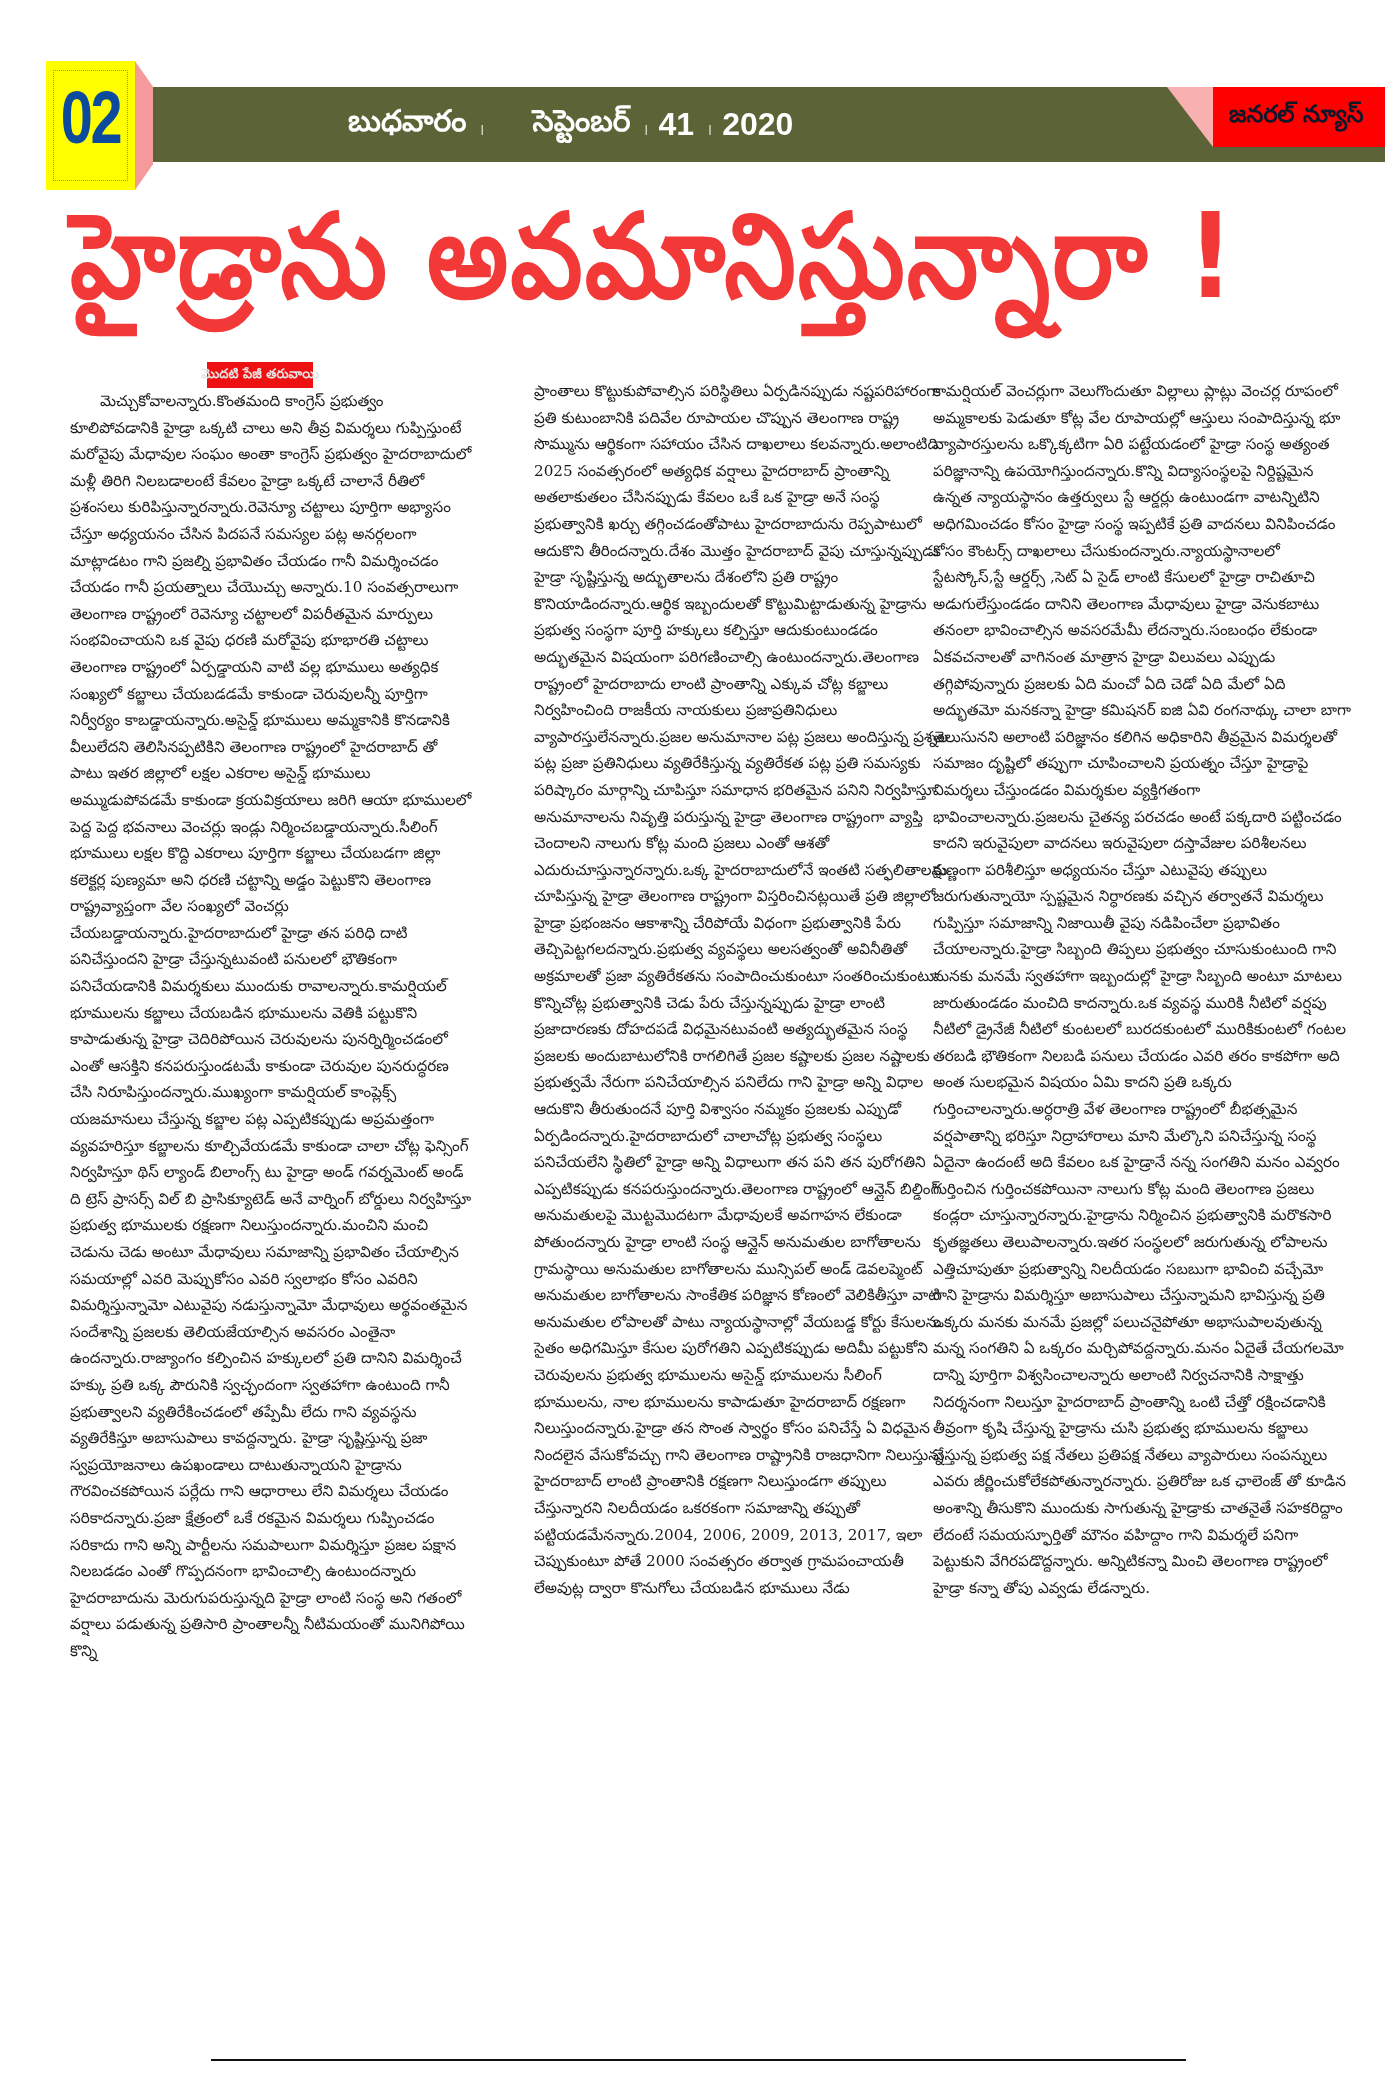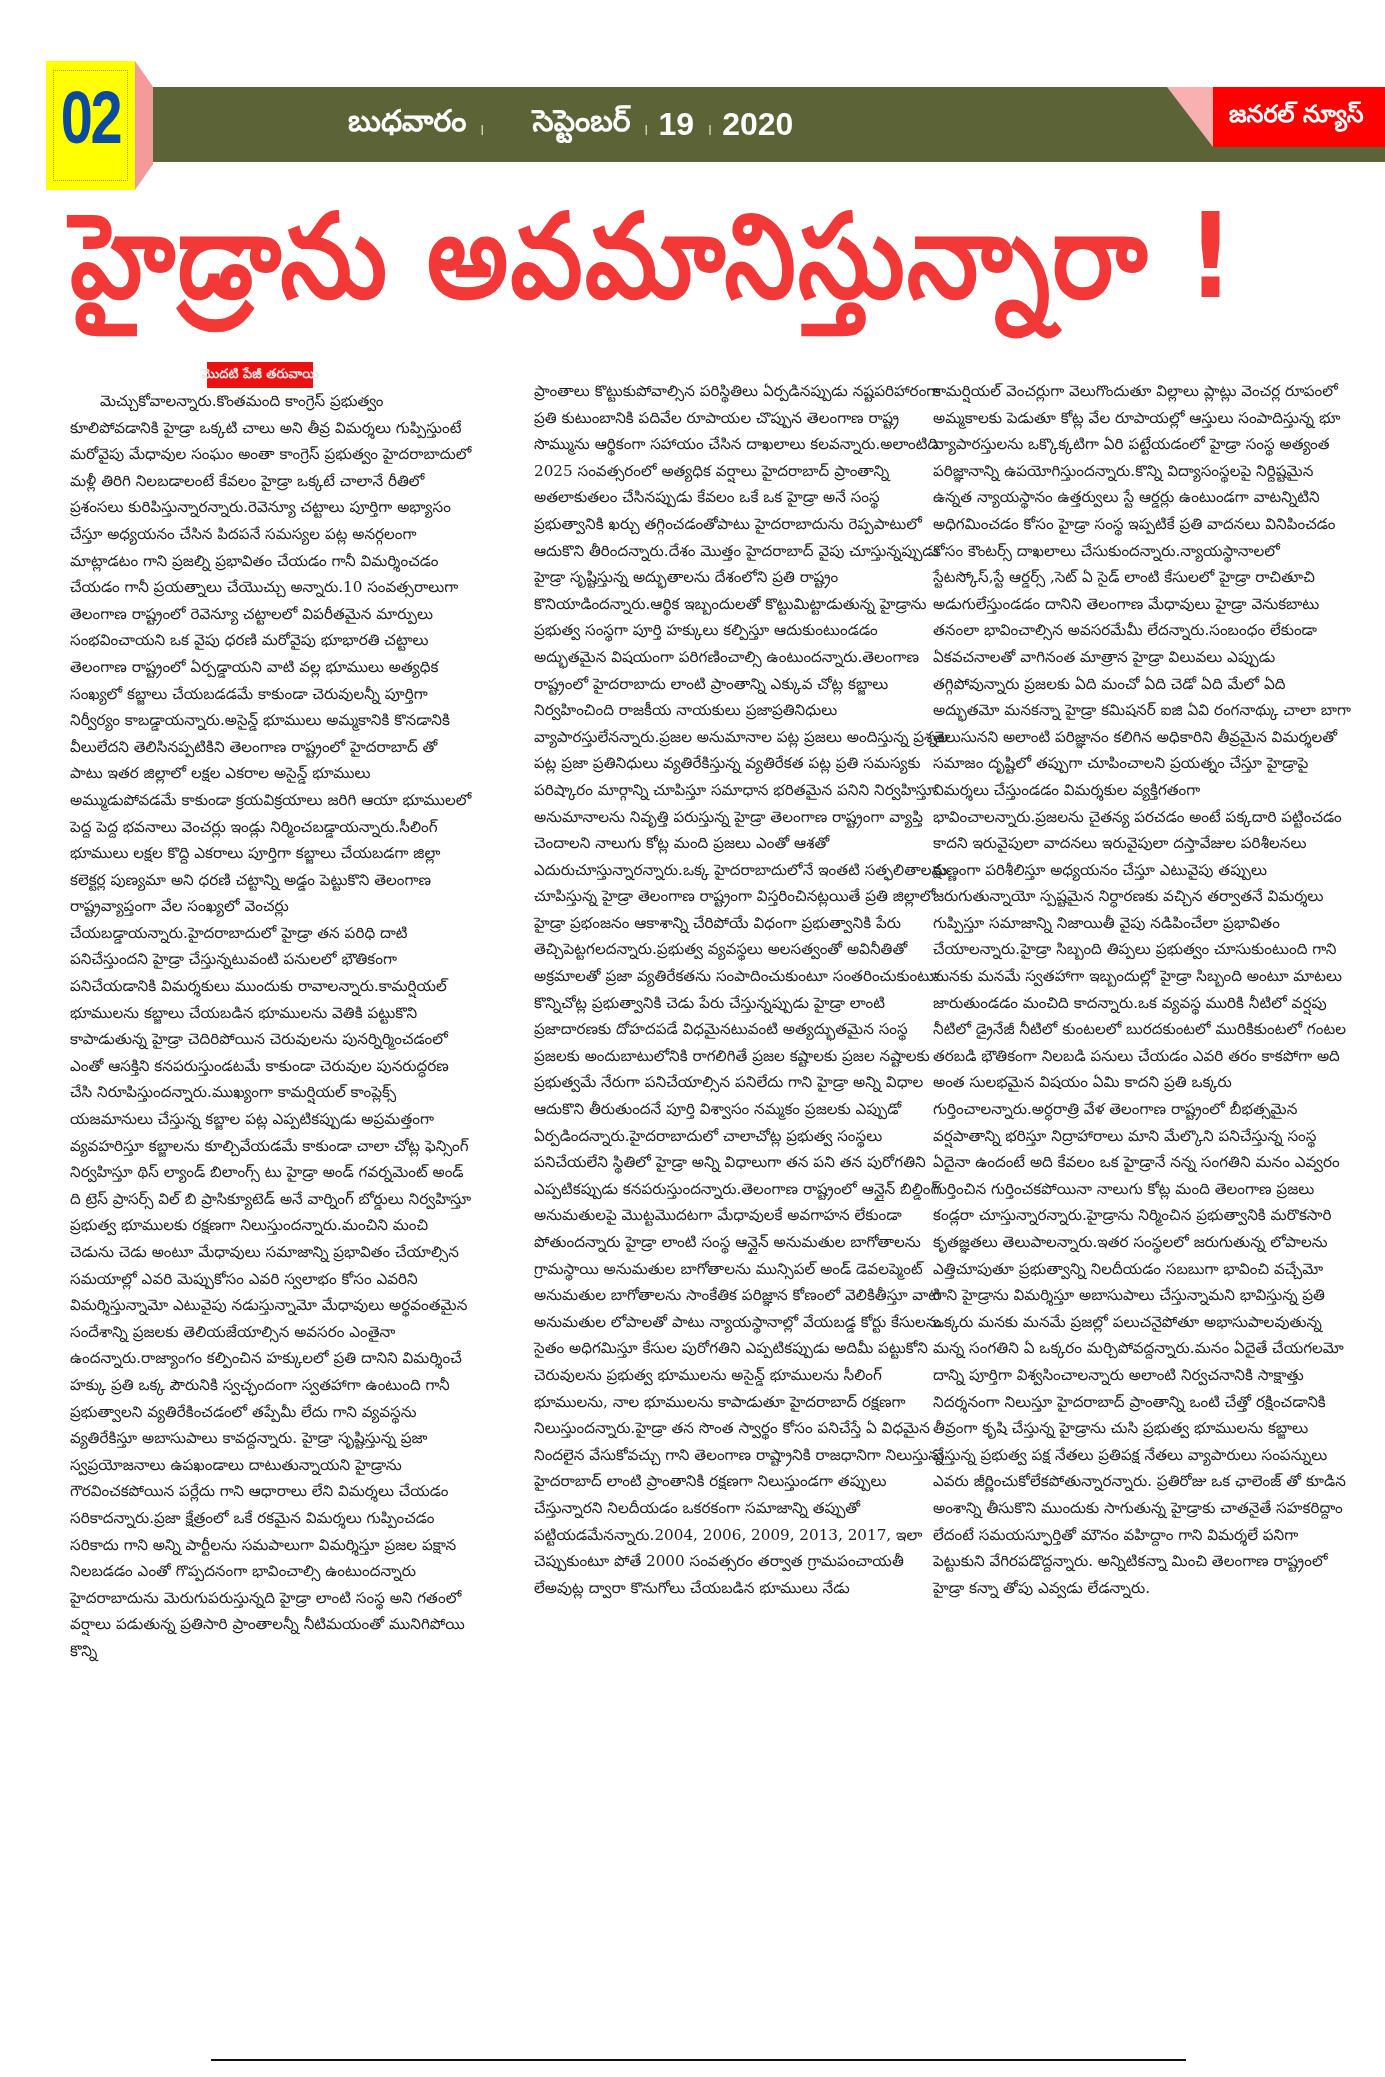--- a/index.html
+++ b/index.html
@@ -12,21 +12,21 @@
   .page-num-fold2 { position: absolute; left: 135px; top: 61px; width: 18px; height: 129px; background: linear-gradient(to bottom right, #f49a9a 0%, #f49a9a 100%); clip-path: polygon(0 0, 100% 40%, 100% 100%, 0 100%); }
   .page-num-fold2 { clip-path: polygon(0 0, 100% 20%, 100% 80%, 0 100%); }
 
   .band { position: absolute; left: 153px; top: 87px; width: 1232px; height: 75px; background: #5c6336; }
   .band-text { position: absolute; left: 310px; top: 99px; height: 50px; display: flex; align-items: center; color: #ffffff; font-size: 30px; font-weight: bold; }
   .band-text .day { font-family: "DejaVu Sans", sans-serif; margin-left: 38px; }
   .band-text .sep { font-family: "DejaVu Sans Mono", monospace; font-weight: normal; font-size: 16px; color: #d8d8c8; margin: 10px 10px 0 12px; }
   .band-text .num { font-family: "Liberation Sans", sans-serif; font-size: 32px; }
 
   .section-fold { position: absolute; left: 1167px; top: 87px; width: 46px; height: 60px; background: #f8b0b0; clip-path: polygon(0 0, 100% 0, 100% 100%); }
-  .section-tag { position: absolute; left: 1213px; top: 87px; width: 172px; height: 60px; background: #ff0000; color: #ffffff; font-weight: bold; font-size: 24px; display: flex; align-items: center; padding-left: 16px; box-sizing: border-box; white-space: nowrap; overflow: hidden; }
+  .section-tag { position: absolute; left: 1213px; top: 87px; width: 172px; height: 60px; background: #ff0000; color: #0f172a; font-weight: bold; font-size: 24px; display: flex; align-items: center; padding-left: 16px; box-sizing: border-box; white-space: nowrap; overflow: hidden; }
 
   
   .headline { position: absolute; left: 70px; top: 192px; width: 1290px; height: 130px; color: #f33838; font-weight: bold; font-size: 102px; line-height: 130px; white-space: nowrap; letter-spacing: 2px; transform: scaleY(1.15); transform-origin: left center; font-family: "DejaVu Sans", sans-serif; }
 
   
   .kicker { position: absolute; left: 207px; top: 362px; width: 106px; height: 26px; background: #ee1111; color: #e5e5e5; font-size: 13px; font-weight: bold; display: flex; align-items: center; justify-content: center; white-space: nowrap; }
 
   
   .col { position: absolute; font-family: "DejaVu Serif", serif; font-size: 15.2px; line-height: 26.6px; color: #1a1a1a; text-align: left; word-wrap: break-word; }
   .col p { margin: 0; }
@@ -45,21 +45,21 @@
   <div class="page-num">02</div>
 </div>
 <div class="page-num-fold2"></div>
 
 <div class="band"></div>
 <div class="band-text">
   <span class="day">బుధవారం</span>
   <span class="sep">।</span>
   <span class="day">సెప్టెంబర్</span>
   <span class="sep">।</span>
-  <span class="num">19</span>
+  <span class="num">41</span>
   <span class="sep">।</span>
   <span class="num">2020</span>
 </div>
 
 <div class="section-fold"></div>
 <div class="section-tag">జనరల్ న్యూస్</div>
 
 <div class="headline">హైడ్రాను అవమానిస్తున్నారా !</div>
 
 <div class="kicker">మొదటి పేజీ తరువాయి</div>

